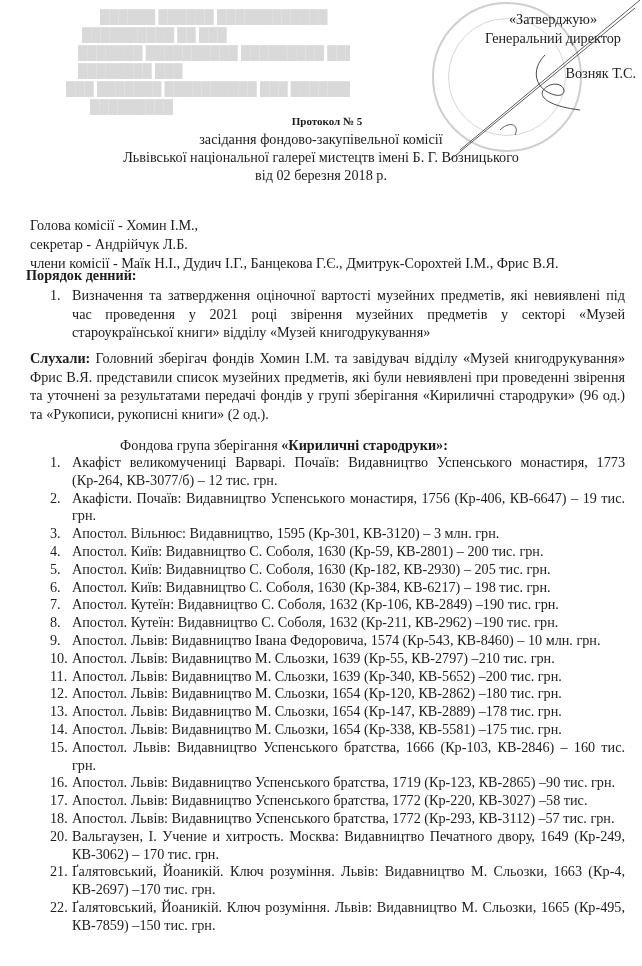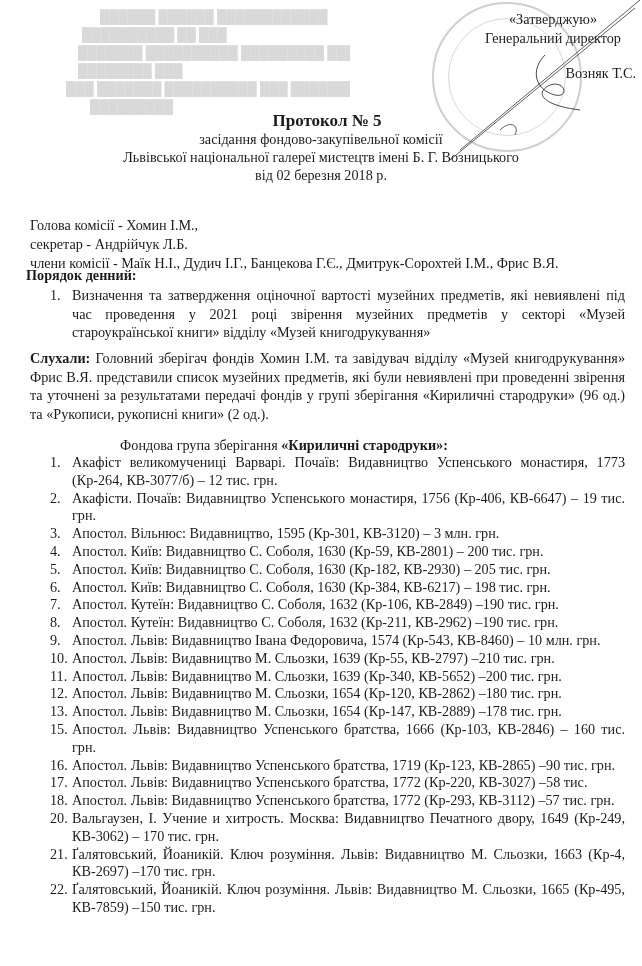--- a/index.html
+++ b/index.html
@@ -25,21 +25,21 @@
       pointer-events: none;
     }
     .stamp::after {
       content: ""; position: absolute; left: 14px; top: 14px; right: 14px; bottom: 14px;
       border-radius: 50%; border: 1px solid #d8d8d8;
     }
     .signature { position: absolute; left: 440px; top: 0; width: 202px; height: 180px; pointer-events: none; }
     .title-block {
       position: absolute; left: 0; top: 112px; width: 642px; text-align: center; line-height: 18px;
     }
-    .title-block .t1 { font-weight: bold; font-size: 17px; padding-left: 12px; }
+    .title-block .t1 { font-weight: bold; font-size: 11px; padding-left: 12px; }
     .members { position: absolute; left: 30px; top: 216px; line-height: 19px; }
     .agenda-title { position: absolute; left: 0; top: 267px; width: 642px; text-align: left; font-weight: bold; padding-left: 26px; box-sizing: border-box; }
     .agenda { position: absolute; left: 50px; top: 286px; width: 575px; line-height: 18.5px; }
     .num-item { display: flex; }
     .num-item .n { width: 22px; flex: 0 0 22px; }
     .num-item .tx { flex: 1; text-align: justify; }
     .heard { position: absolute; left: 30px; top: 349px; width: 595px; line-height: 18.5px; text-align: justify; }
     .heard b { font-weight: bold; }
     .group-title { position: absolute; left: 0; top: 437px; width: 538px; text-align: center; padding-left: 30px; box-sizing: border-box; }
     .group-title b { font-weight: bold; }
@@ -149,20 +149,24 @@
     </div>
     <div class="num-item">
       <span class="n">12.</span>
       <span class="tx">Апостол. Львів: Видавництво М. Сльозки, 1654 (Кр-120, КВ-2862) –180 тис. грн.</span>
     </div>
     <div class="num-item">
       <span class="n">13.</span>
       <span class="tx">Апостол. Львів: Видавництво М. Сльозки, 1654 (Кр-147, КВ-2889) –178 тис. грн.</span>
     </div>
     <div class="num-item">
+      <span class="n">14.</span>
+      <span class="tx">Апостол. Львів: Видавництво М. Сльозки, 1654 (Кр-338, КВ-5581) –175 тис. грн.</span>
+    </div>
+    <div class="num-item">
       <span class="n">15.</span>
       <span class="tx">Апостол. Львів: Видавництво Успенського братства, 1666 (Кр-103, КВ-2846) – 160 тис. грн.</span>
     </div>
     <div class="num-item">
       <span class="n">16.</span>
       <span class="tx">Апостол. Львів: Видавництво Успенського братства, 1719 (Кр-123, КВ-2865) –90 тис. грн.</span>
     </div>
     <div class="num-item">
       <span class="n">17.</span>
       <span class="tx">Апостол. Львів: Видавництво Успенського братства, 1772 (Кр-220, КВ-3027) –58 тис.</span>

